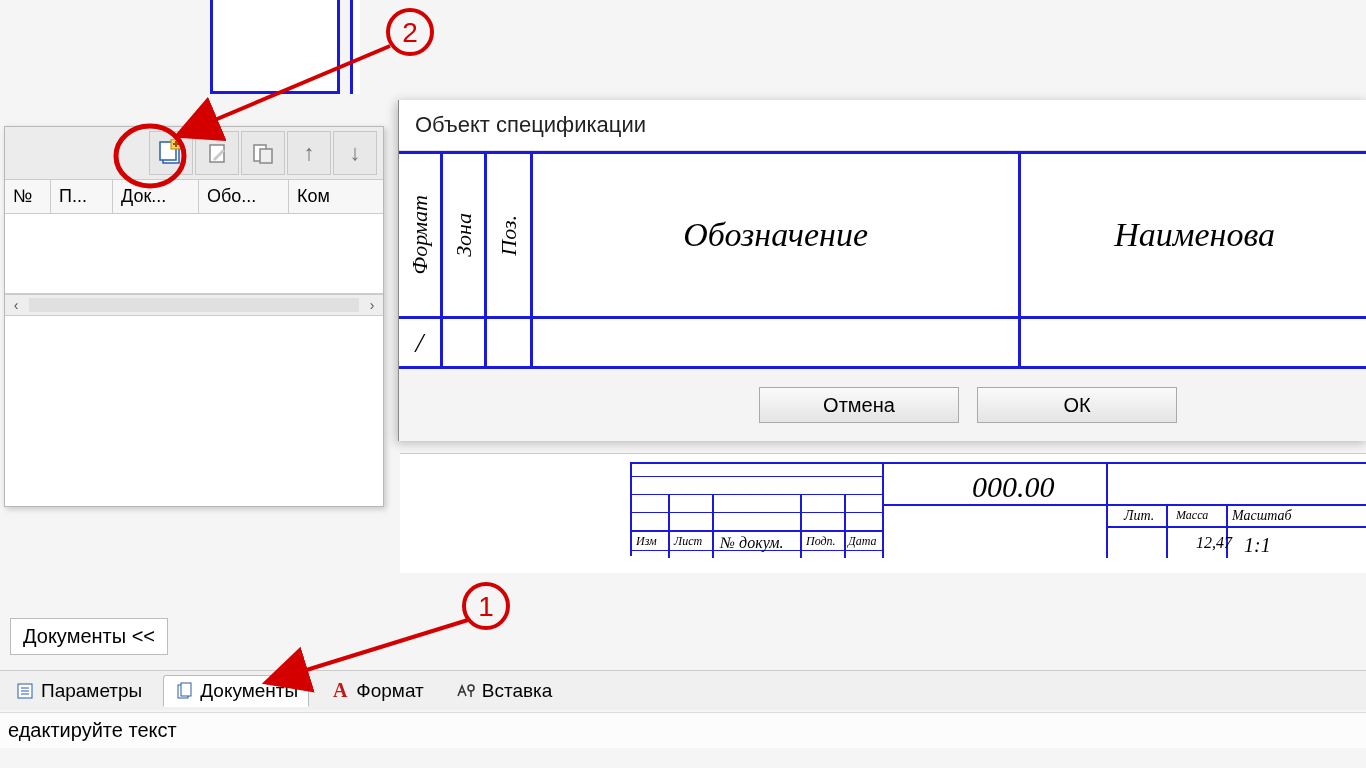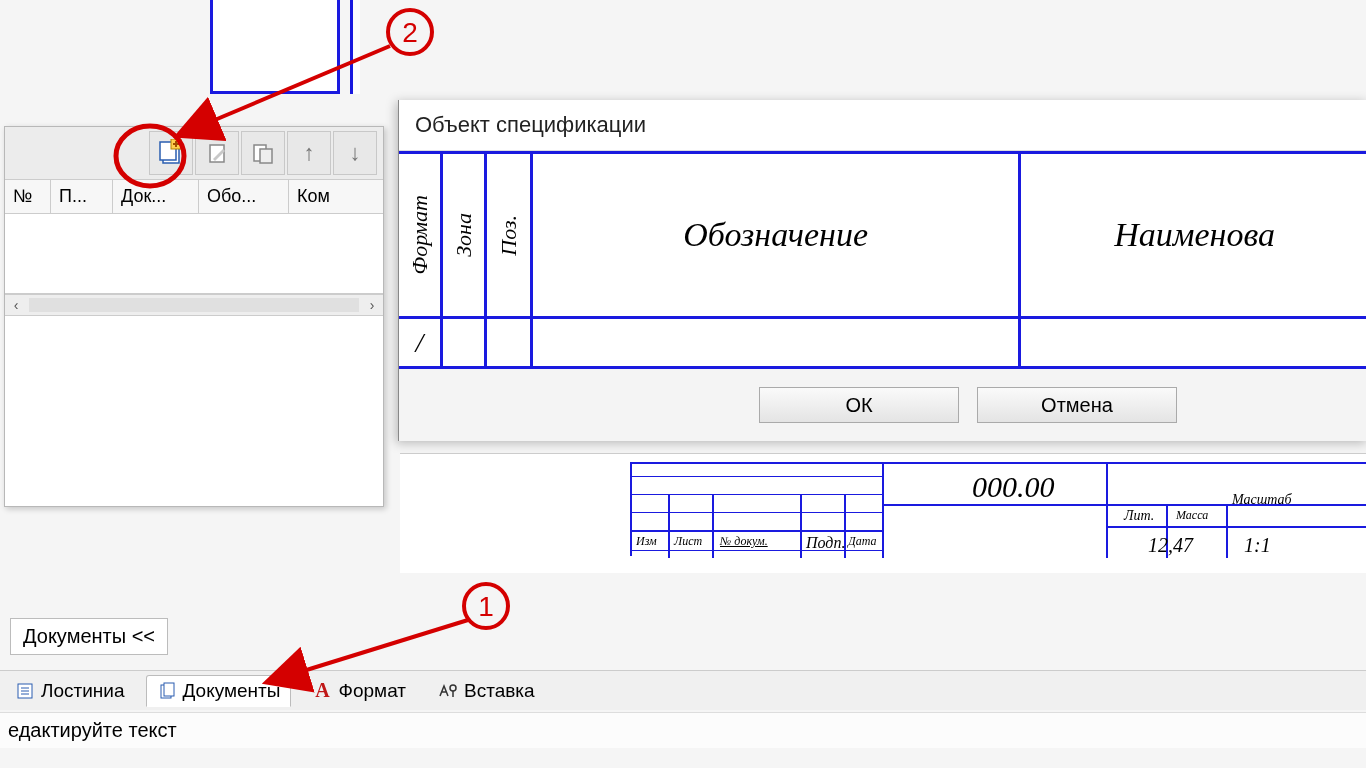--- a/index.html
+++ b/index.html
@@ -230,22 +230,22 @@
     <div class="spec-cell wide2">Наименова</div>
   </div>
   <div class="spec-data">
     <div class="c" style="width:44px;">/</div>
     <div class="c" style="width:44px;"></div>
     <div class="c" style="width:46px;"></div>
     <div class="c" style="flex:1.4;"></div>
     <div class="c" style="flex:1;border-right:none;"></div>
   </div>
   <div class="dlg-btns">
+    <button class="dlg-btn">Отмена</button>
     <button class="dlg-btn">ОК</button>
-    <button class="dlg-btn">Отмена</button>
   </div>
 </div>
 
 <div class="drw"></div>
 <div class="title-block">
 
   <div class="bl" style="left:36px;top:30px;width:2px;height:64px"></div>
   <div class="bl" style="left:80px;top:30px;width:2px;height:64px"></div>
   <div class="bl" style="left:168px;top:30px;width:2px;height:64px"></div>
   <div class="bl" style="left:212px;top:30px;width:2px;height:64px"></div>
@@ -258,27 +258,27 @@
   <div class="bl" style="left:0;top:30px;width:250px;height:1px"></div>
   <div class="bl" style="left:0;top:48px;width:250px;height:1px"></div>
   <div class="bl" style="left:0;top:66px;width:250px;height:2px"></div>
   <div class="bl" style="left:0;top:86px;width:250px;height:1px"></div>
   <div class="bl" style="left:250px;top:40px;width:490px;height:2px"></div>
   <div class="bl" style="left:474px;top:62px;width:266px;height:2px"></div>
 
   <div class="tb-txt" style="left:340px; top:6px; font-size:30px;">000.00</div>
   <div class="tb-txt" style="left:4px; top:70px; font-size:12px;">Изм</div>
   <div class="tb-txt" style="left:42px; top:70px; font-size:12px;">Лист</div>
-  <div class="tb-txt" style="left:88px; top:70px; font-size:12px;text-decoration:underline;">№ докум.</div>
-  <div class="tb-txt" style="left:174px; top:70px; font-size:16px;">Подп.</div>
+  <div class="tb-txt" style="left:88px; top:70px; font-size:16px;">№ докум.</div>
+  <div class="tb-txt" style="left:174px; top:70px; font-size:12px;">Подп.</div>
   <div class="tb-txt" style="left:216px; top:70px; font-size:12px;">Дата</div>
   <div class="tb-txt" style="left:492px; top:44px; font-size:14px;">Лит.</div>
   <div class="tb-txt" style="left:544px; top:44px; font-size:12px;">Масса</div>
-  <div class="tb-txt" style="left:600px; top:28px; font-size:14px;">Масштаб</div>
-  <div class="tb-txt" style="left:516px; top:70px; font-size:20px;">12,47</div>
+  <div class="tb-txt" style="left:600px; top:44px; font-size:14px;">Масштаб</div>
+  <div class="tb-txt" style="left:564px; top:70px; font-size:16px;">12,47</div>
   <div class="tb-txt" style="left:612px; top:70px; font-size:20px;">1:1</div>
 </div>
 
 <div class="side-panel">
   <div class="toolbar">
     <div class="tool-btn spacer"></div>
     <div class="tool-btn">
       <svg width="28" height="28" viewBox="0 0 28 28">
         <rect x="6" y="6" width="16" height="18" fill="#fff" stroke="#2a5db0" stroke-width="1.5"></rect>
         <rect x="3" y="3" width="16" height="18" fill="#fff" stroke="#2a5db0" stroke-width="1.5"></rect>
@@ -327,21 +327,21 @@
 <div class="tab-strip">
   <div class="tab">
     <span class="ticon">
       <svg width="18" height="18" viewBox="0 0 18 18">
           <rect x="2" y="2" width="14" height="14" fill="#fff" stroke="#2a5db0"></rect>
           <line x1="5" y1="6" x2="13" y2="6" stroke="#2a5db0"></line>
           <line x1="5" y1="9" x2="13" y2="9" stroke="#2a5db0"></line>
           <line x1="5" y1="12" x2="13" y2="12" stroke="#2a5db0"></line>
         </svg>
     </span>
-    <span>Лостиниа</span>
+    <span>Параметры</span>
   </div>
   <div class="tab active">
     <span class="ticon">
       <svg width="18" height="18" viewBox="0 0 18 18">
           <rect x="3" y="3" width="10" height="13" fill="#fff" stroke="#2a5db0"></rect>
           <rect x="6" y="1" width="10" height="13" fill="#fff" stroke="#2a5db0"></rect>
         </svg>
     </span>
     <span>Документы</span>
   </div>

